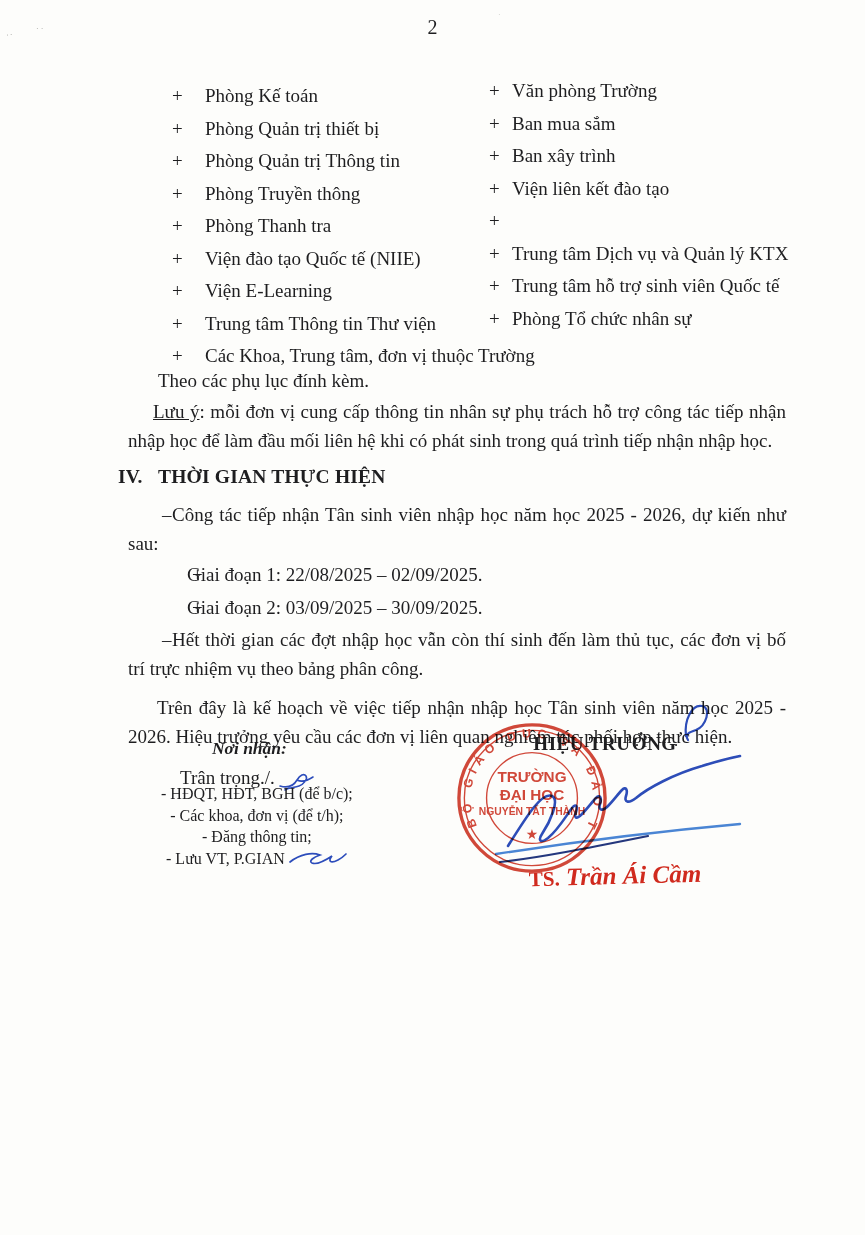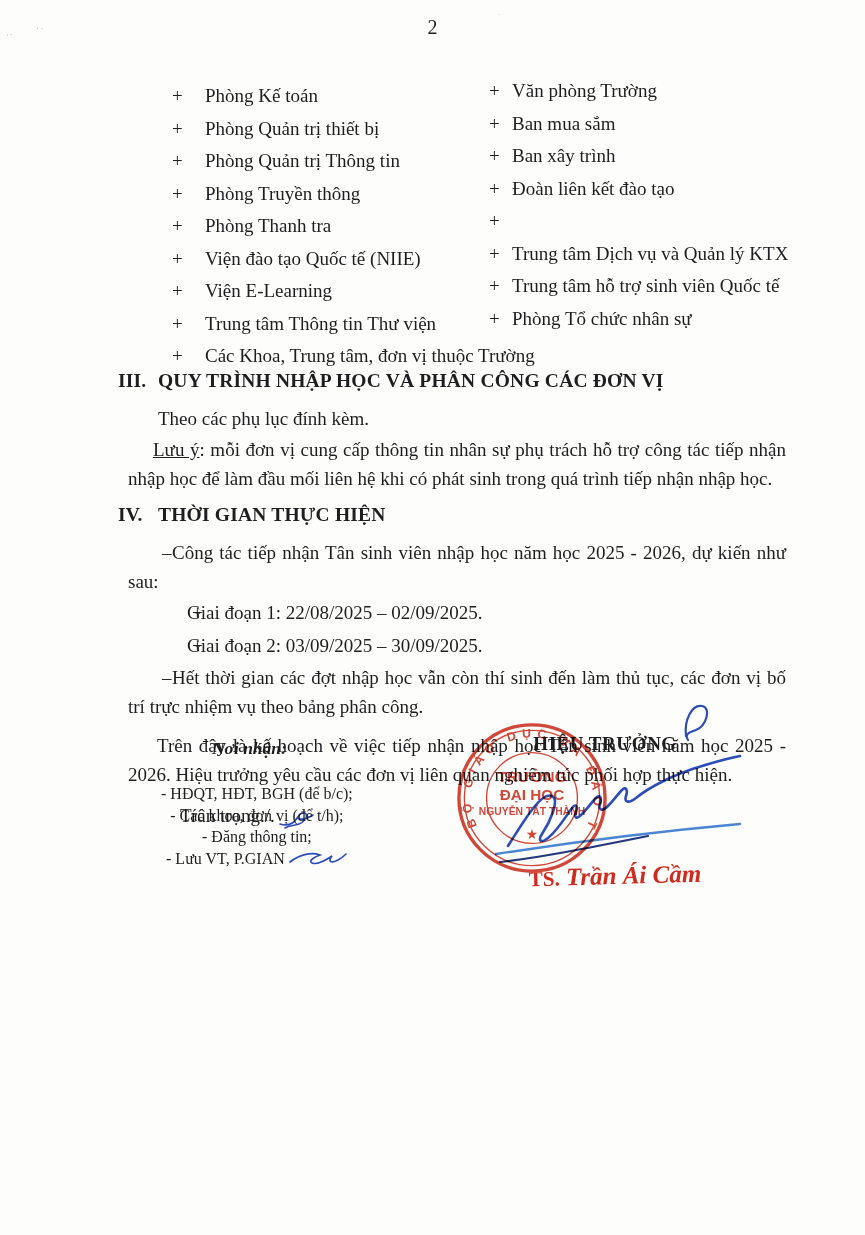--- a/index.html
+++ b/index.html
@@ -130,45 +130,41 @@
     <li>
         <span class="marker">+</span>
         <span>Ban mua sắm</span>
       </li>
     <li>
         <span class="marker">+</span>
         <span>Ban xây trình</span>
       </li>
     <li>
         <span class="marker">+</span>
-        <span>Đoàn liên kết đào tạo</span>
+        <span>Viện liên kết đào tạo</span>
       </li>
     <li>
         <span class="marker">+</span>
       </li>
     <li>
         <span class="marker">+</span>
         <span>Trung tâm Dịch vụ và Quản lý KTX</span>
       </li>
     <li>
         <span class="marker">+</span>
         <span>Trung tâm hỗ trợ sinh viên Quốc tế</span>
       </li>
     <li>
         <span class="marker">+</span>
         <span>Phòng Tổ chức nhân sự</span>
       </li>
   </ul>
 
   <div class="body-flow">
 
-    <div class="sec-heading">
-      <span class="num">III.</span>
-      <span>QUY TRÌNH NHẬP HỌC VÀ PHÂN CÔNG CÁC ĐƠN VỊ</span>
-    </div>
 
     <p class="p p-indent">Theo các phụ lục đính kèm.</p>
 
     <p class="p p-note"><span class="underline">Lưu ý</span><span>: mỗi đơn vị cung cấp thông tin nhân sự phụ trách hỗ trợ công tác tiếp nhận nhập học để làm đầu mối liên hệ khi có phát sinh trong quá trình tiếp nhận nhập học.</span></p>
 
     <div class="sec-heading h-iv">
       <span class="num">IV.</span>
       <span>THỜI GIAN THỰC HIỆN</span>
     </div>
 

